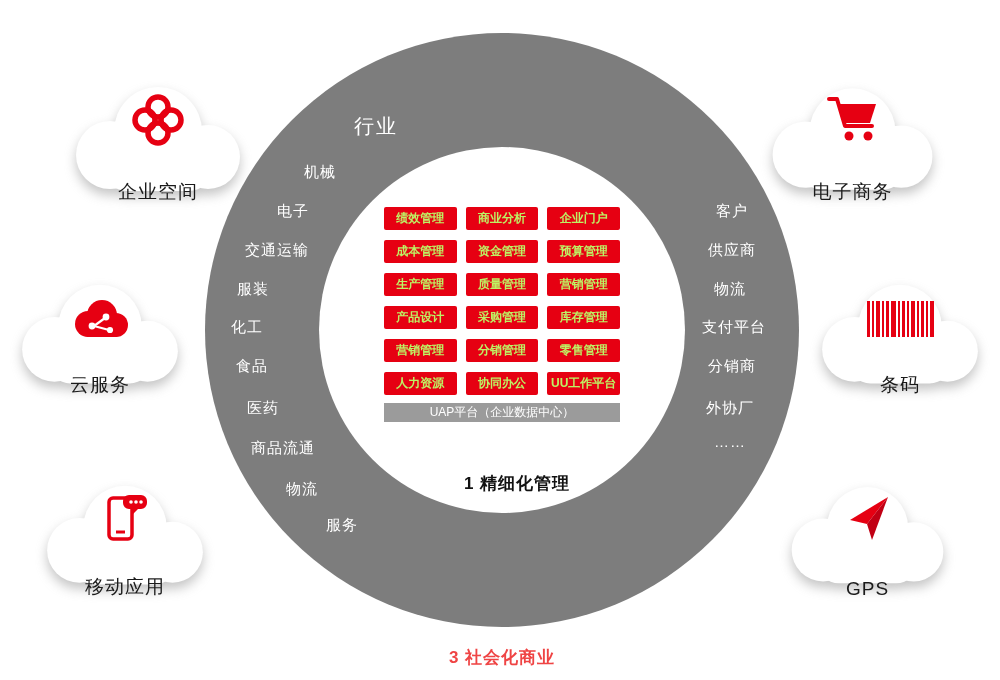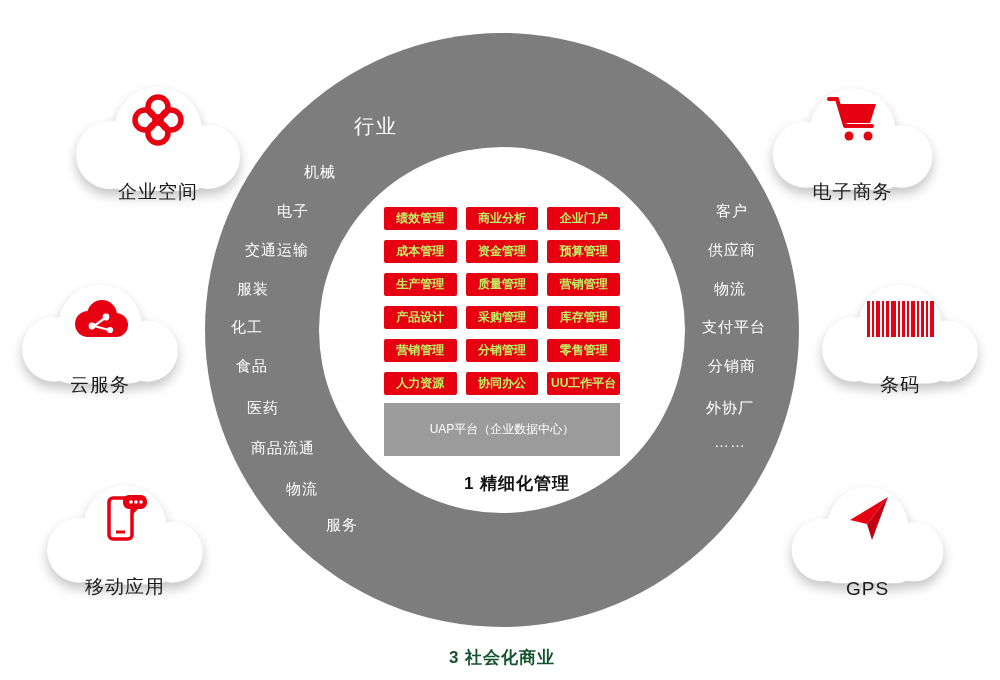--- a/index.html
+++ b/index.html
@@ -16,28 +16,28 @@
           font-size:15px; letter-spacing:1px; white-space:nowrap; }
   .arc-title { font-size:20px; letter-spacing:2px; }
 
   .modules { position:absolute; left:384px; top:207px; width:236px;
           display:grid; grid-template-columns:repeat(3,1fr); gap:10px 9px; }
   .module-btn { height:23px; line-height:23px; background:#e60012; color:#bef264;
           font-size:12px; font-weight:bold; text-align:center; border-radius:2px;
           white-space:nowrap; overflow:hidden; cursor:pointer; }
 
   .platform { position:absolute; left:384px; top:403px; width:236px; background:#9b9b9b;
-          color:#fff; font-size:12px; text-align:center; padding:17px 0; line-height:1.6; }
+          color:#fff; font-size:12px; text-align:center; padding:0 0; line-height:1.6; }
 
   .level1 { position:absolute; left:502px; top:483px; transform:translate(-50%,-50%);
           font-size:17px; font-weight:bold; color:#111; white-space:nowrap; letter-spacing:1px;margin-left:15px; }
   .level2 { position:absolute; left:502px; top:586px; transform:translate(-50%,-50%);
           font-size:19px; font-weight:bold; color:#fff; white-space:nowrap; letter-spacing:2px; }
   .level3 { position:absolute; left:502px; top:657px; transform:translate(-50%,-50%);
-          font-size:17px; font-weight:bold; color:#14532d; white-space:nowrap; letter-spacing:1px; }
+          font-size:17px; font-weight:bold; color:#ef4444; white-space:nowrap; letter-spacing:1px; }
 
   .cloud { position:absolute; }
   .cloud .shape { position:absolute; left:0; top:0; width:100%; height:100%;
           filter:drop-shadow(0 6px 6px rgba(125,125,125,.45)); }
   .cloud .icon { position:absolute; left:50%; top:16px; transform:translateX(-50%); }
   .cloud .label { position:absolute; left:50%; bottom:0; transform:translateX(-50%);
           font-size:19px; color:#1a1a1a; white-space:nowrap; letter-spacing:1px; }
 </style>
 </head>
 <body>

